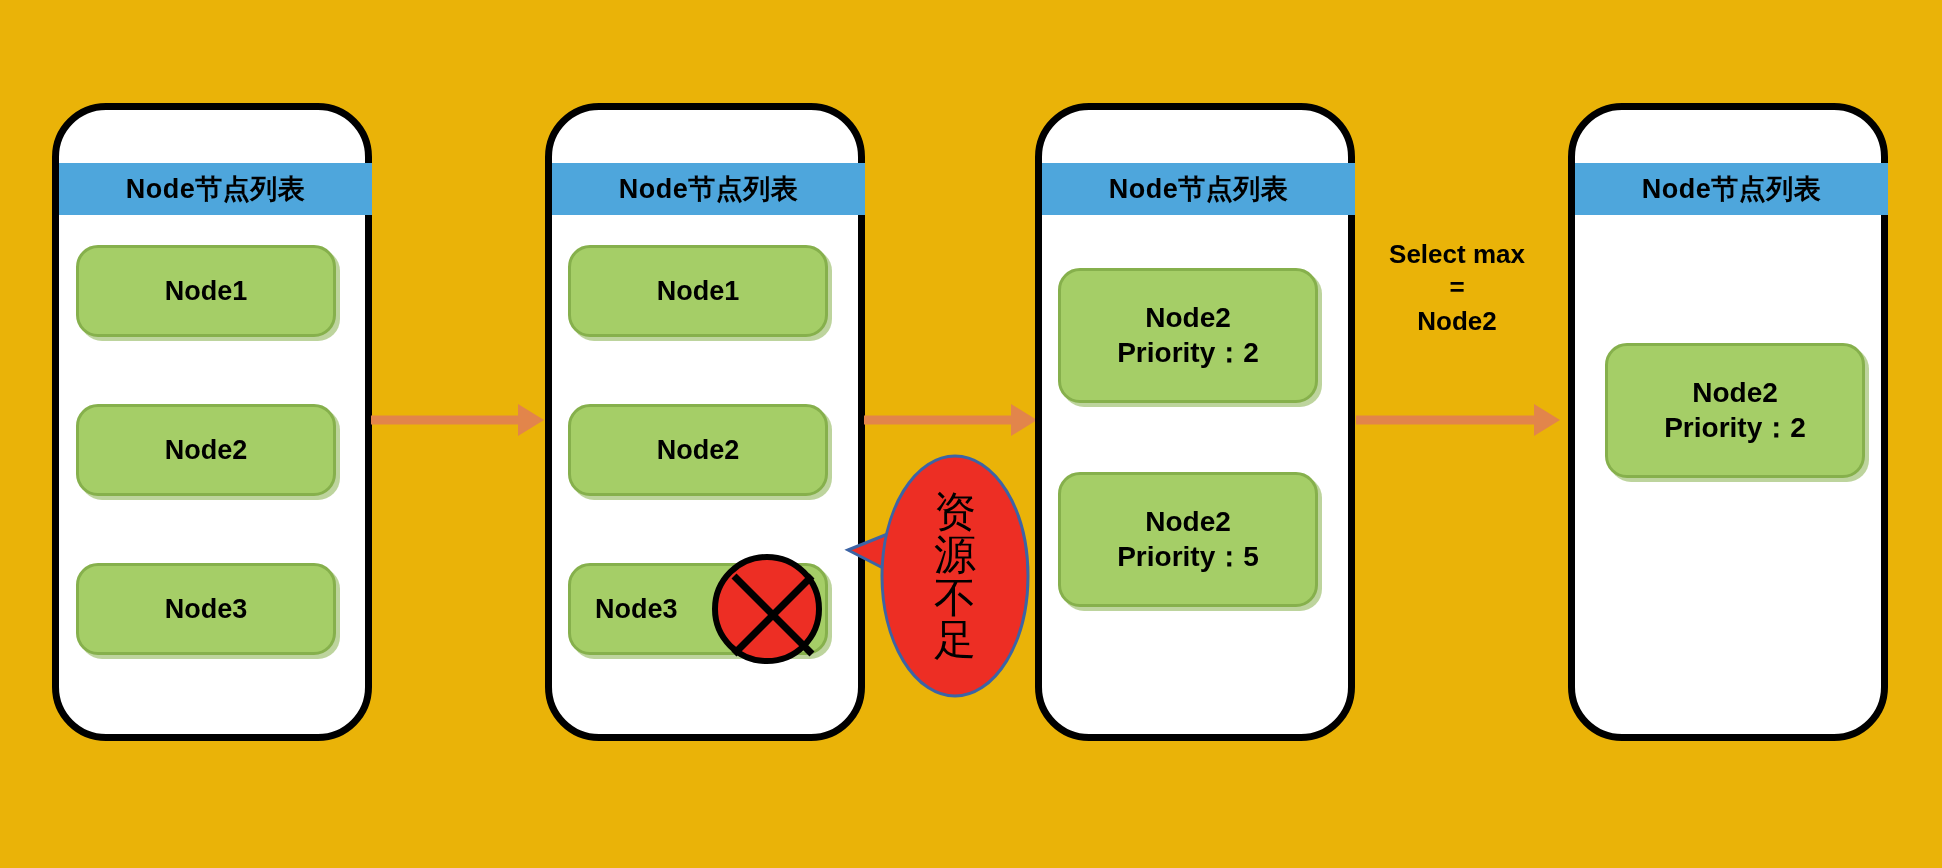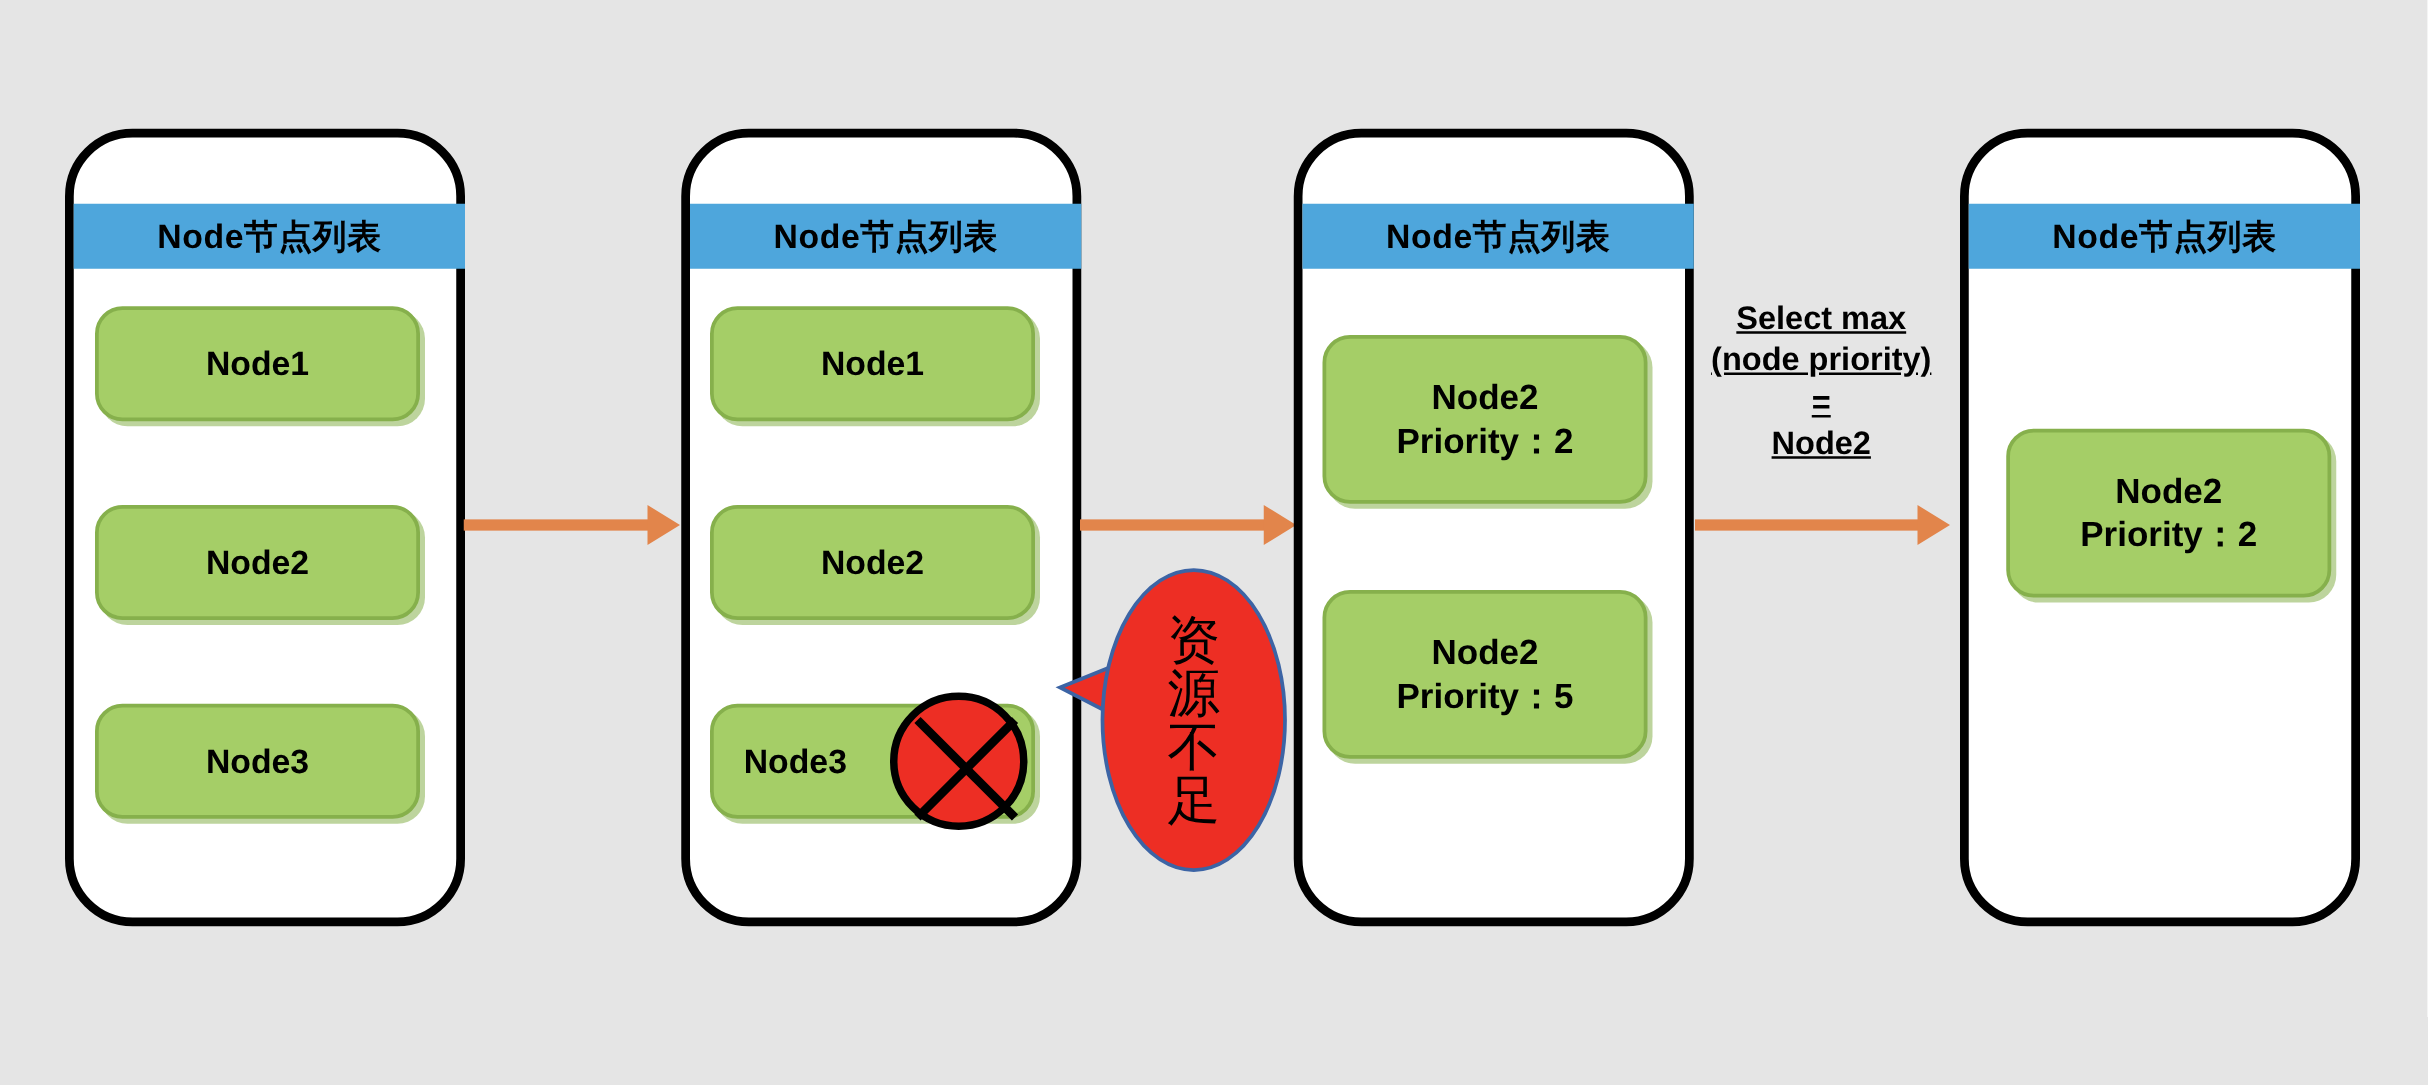--- a/index.html
+++ b/index.html
@@ -7,21 +7,21 @@
     padding: 0;
     background: #ffffff;
   }
   body {
     font-family: "Liberation Sans", "DejaVu Sans", sans-serif;
   }
   #canvas {
     position: relative;
     width: 1942px;
     height: 868px;
-    background: #e5e5e5;
+    background: #eab308;
     overflow: hidden;
   }
 
   
   .panel {
     position: absolute;
     box-sizing: border-box;
     background: #ffffff;
     border: 7px solid #000000;
     border-radius: 54px;
@@ -81,21 +81,21 @@
 
   
   .arrow-label {
     position: absolute;
     text-align: center;
     color: #000000;
     font-weight: bold;
     line-height: 1.28;
     white-space: nowrap;
   }
-  .arrow-label .line { display: block; text-decoration: underline; }
+  .arrow-label .line { display: block; }
 
   
   .blocked-marker {
     position: absolute;
     box-sizing: border-box;
     border-radius: 50%;
     background: #ED2E24;
     border: 6px solid #000000;
   }
   .blocked-marker svg { position: absolute; left: 0; top: 0; }
@@ -192,21 +192,20 @@
     <span class="line">Node2</span>
     <span class="line">Priority：2</span>
   </div>
   <div class="node-card" style="left:1058px; top:472px; width:260px; height:135px; font-size:28px;">
     <span class="line">Node2</span>
     <span class="line">Priority：5</span>
   </div>
 
   <div class="arrow-label" style="left:1352px; top:238px; width:210px; font-size:26px;">
     <span class="line">Select max</span>
-    <span class="line">(node priority)</span>
     <span class="line">=</span>
     <span class="line">Node2</span>
   </div>
   <div class="arrow-wrap" style="left:1356px; top:404px; width:205px; height:32px;">
     <div class="arrow-line" style="width:180px;"></div>
     <div class="arrow-head" style="left:178px;"></div>
   </div>
 
   <div class="panel" style="left:1568px; top:103px; width:320px; height:638px;">
   </div>

